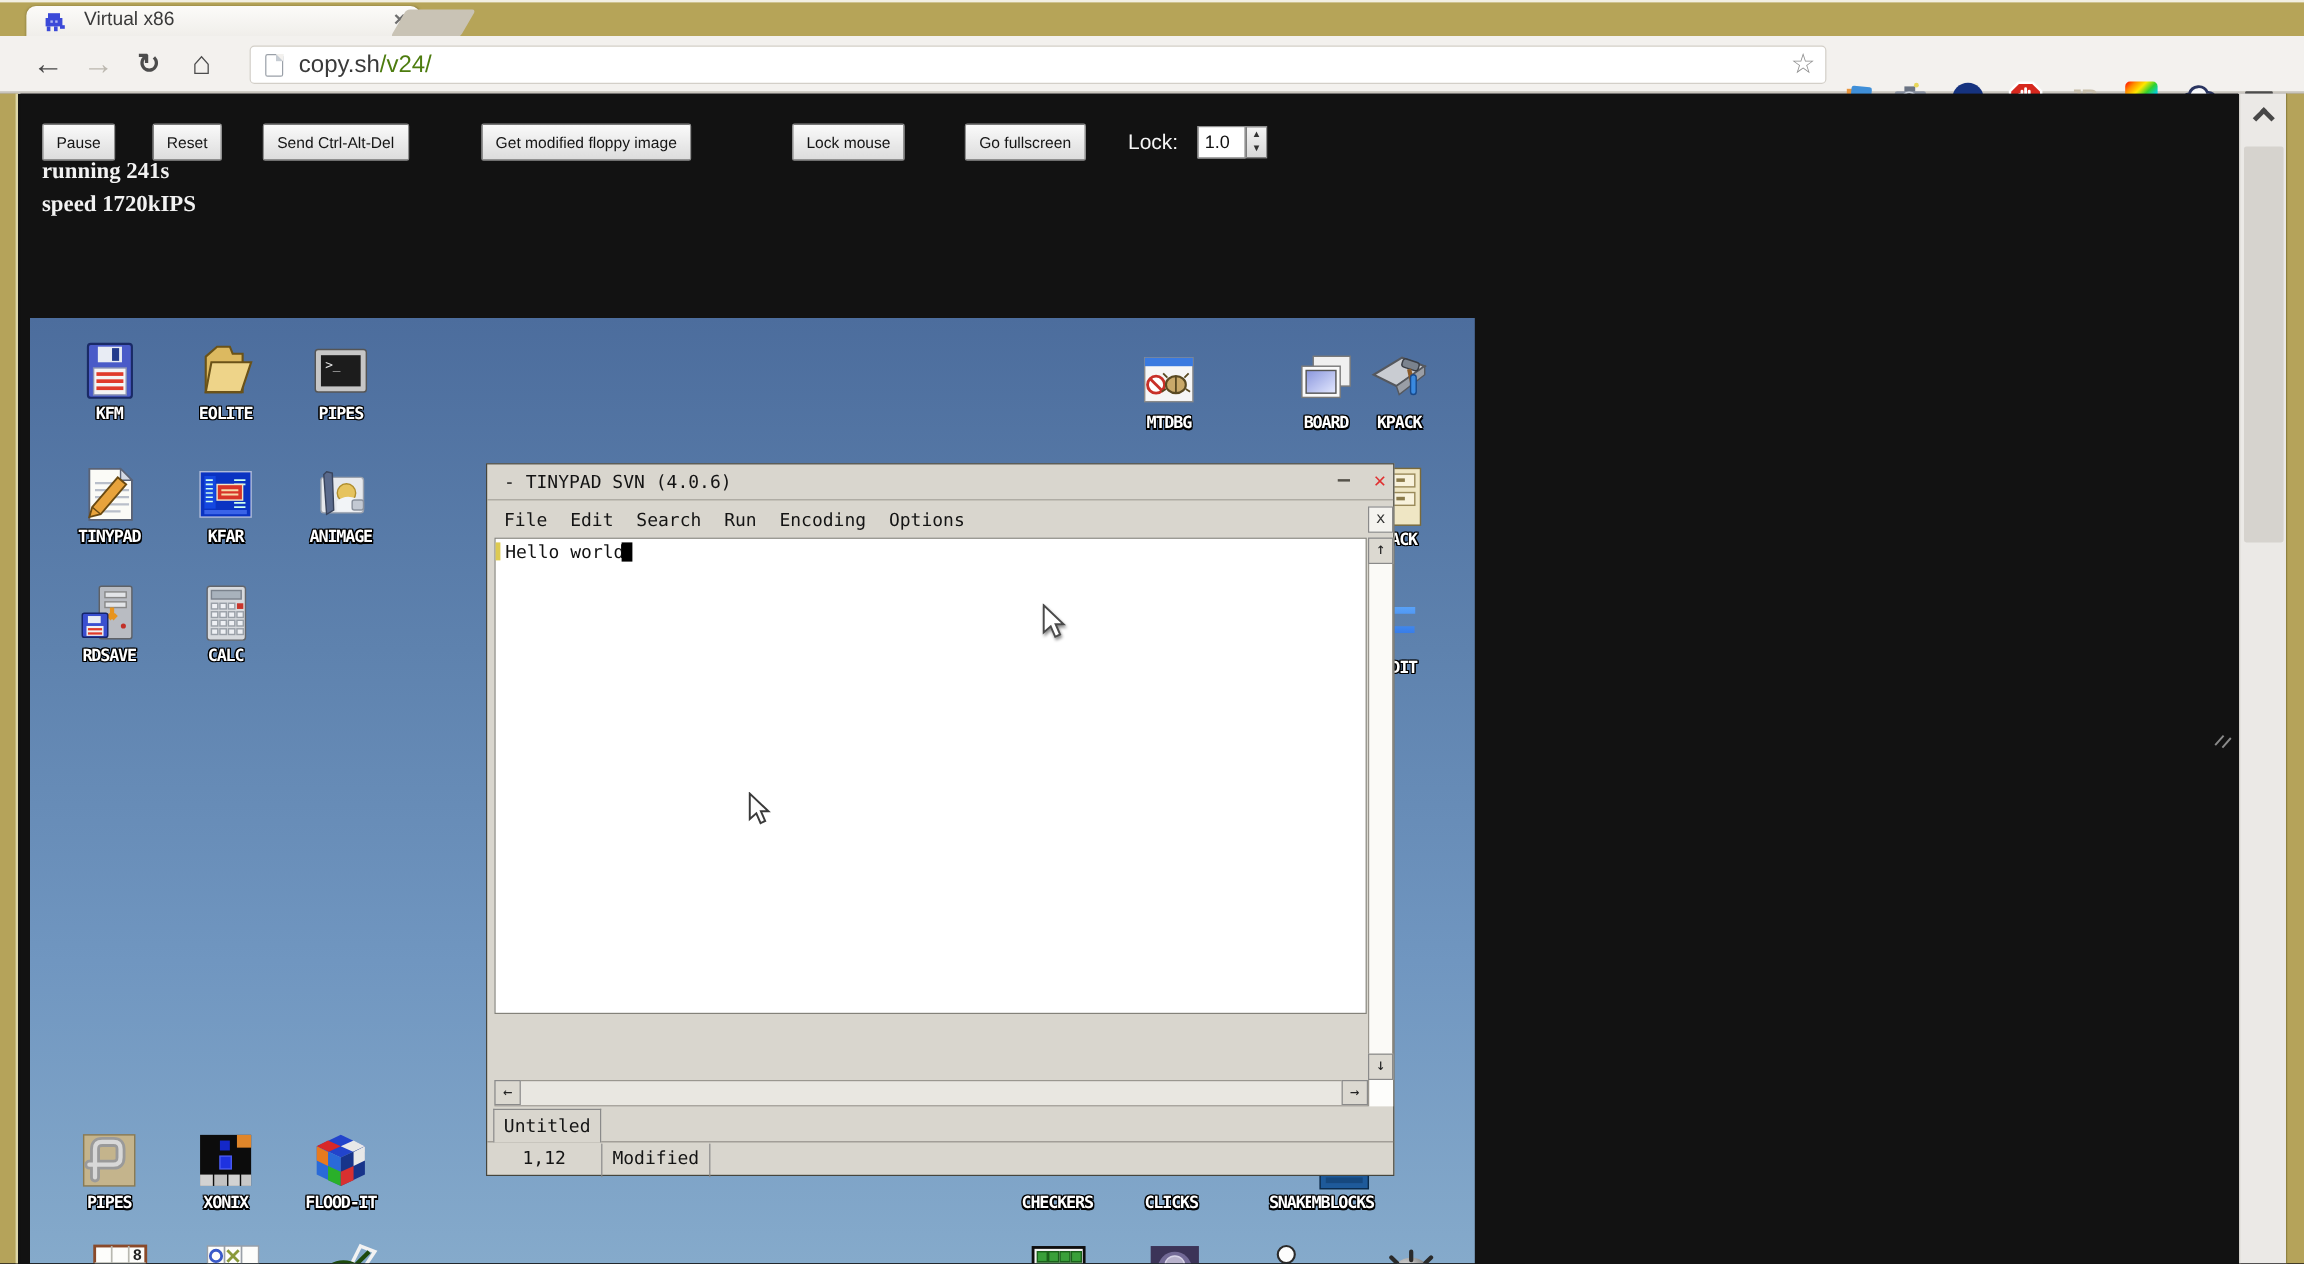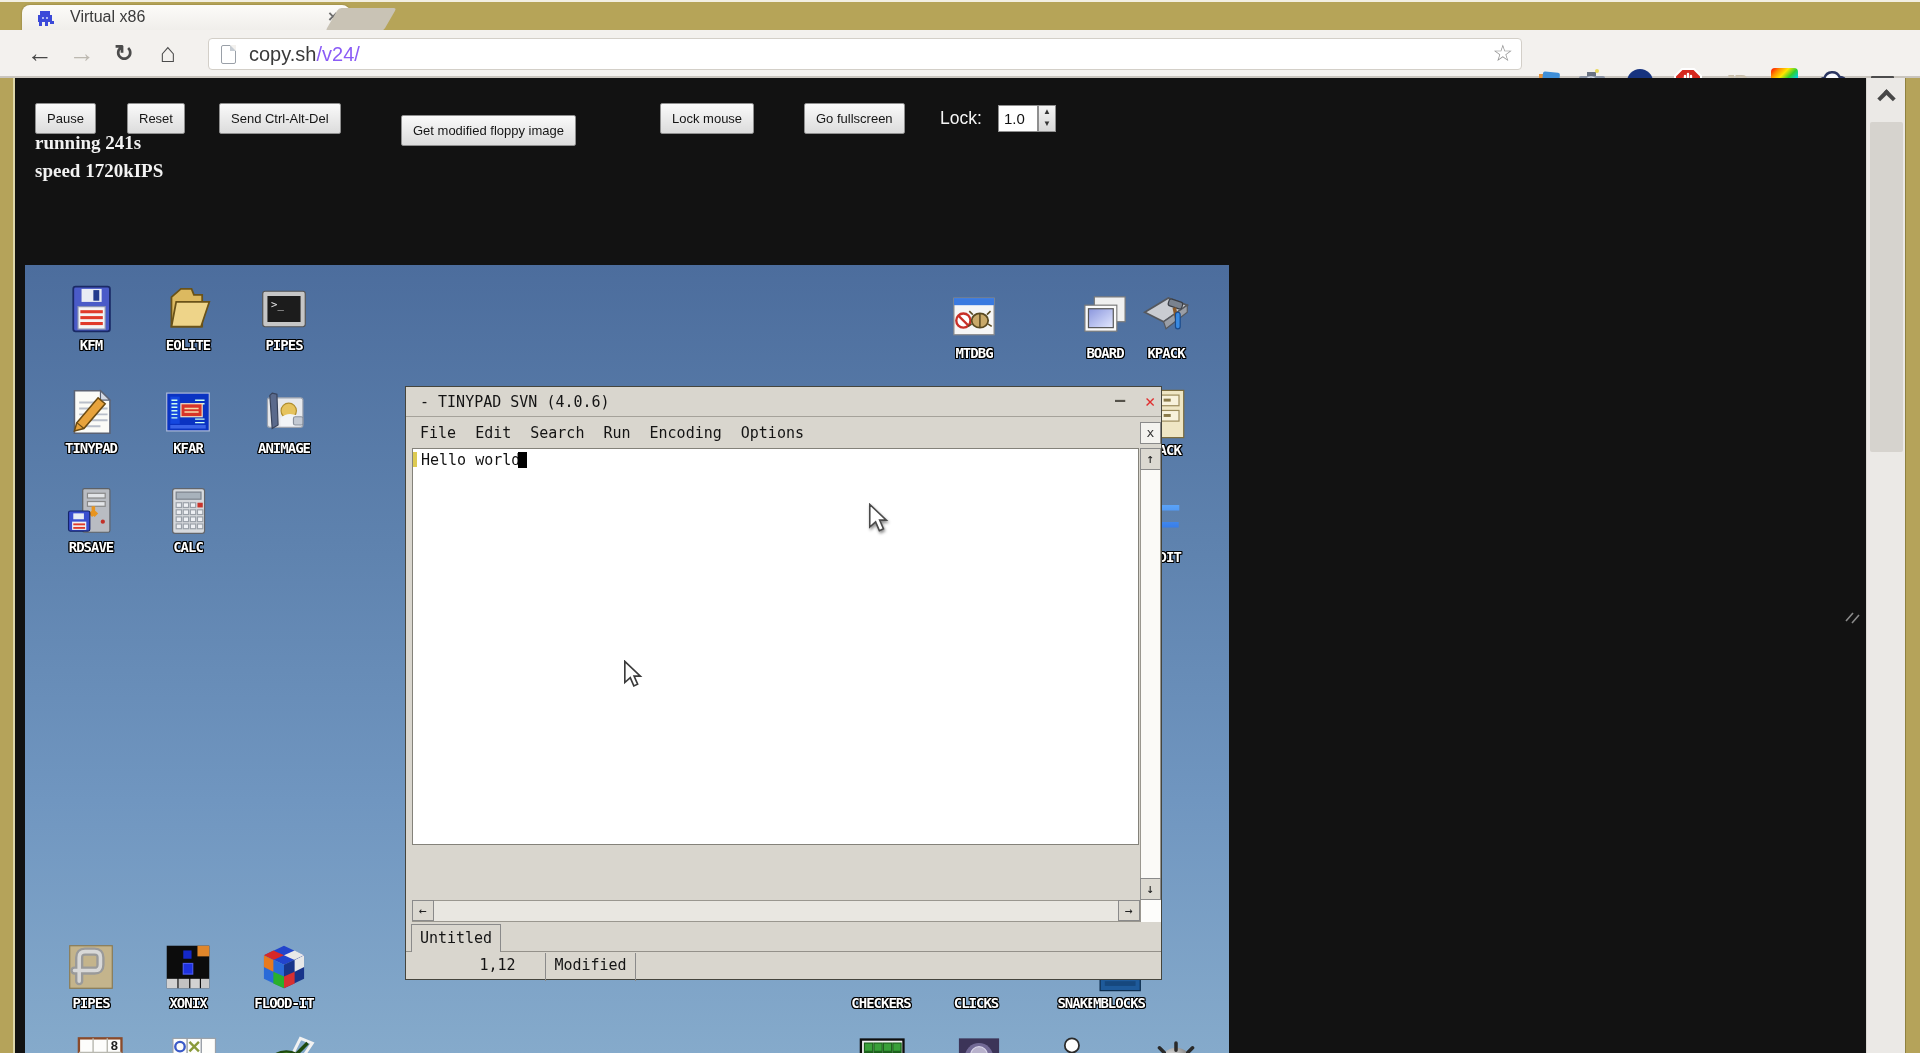--- a/index.html
+++ b/index.html
@@ -31,21 +31,21 @@
     background:#f3f1ee; border-bottom:2px solid #c9c5be; }
   .navbtn { position:absolute; top:4px; width:36px; height:38px; text-align:center;
     line-height:38px; font-size:26px; color:#4c4c4c; font-weight:bold; }
   .urlbar { position:absolute; left:208px; top:8px; width:1314px; height:32px;
     background:#fff; border:1px solid #d3cfc8; border-radius:4px; }
   .pageicon { position:absolute; left:12px; top:6px; width:15px; height:19px;
     background:#fff; border:1px solid #9aa0a8; border-radius:2px; }
   .pageicon:after { content:""; position:absolute; right:-1px; top:-1px;
     border-style:solid; border-width:0 6px 6px 0; border-color:#f3f1ee #f3f1ee #c6ccd3 #c6ccd3; }
   .urltext { position:absolute; left:40px; top:0; line-height:30px; font-size:20px; }
-  .urlhost { color:#3a3a3a; } .urlpath { color:#8b5cf6; }
+  .urlhost { color:#3a3a3a; } .urlpath { color:#4d7c0f; }
   .star { position:absolute; right:8px; top:1px; font-size:23px; color:#8e8e8e; }
   .ext { position:absolute; top:36px; width:32px; height:32px; text-align:center; }
   .jb-text { font-size:20px; font-weight:bold; color:#c9c0ad; line-height:32px; letter-spacing:-1px; }
   .czilla { width:27px; height:27px; margin:2px auto; border-radius:4px;
     background:linear-gradient(135deg,#f00,#ff8a00,#ffe600,#2fd12f,#00cfe8,#2a48ff,#c400d8); }
   .menu-ic { padding-top:7px; }
   .menu-ic div { width:23px; height:4px; background:#4c4c4c; margin:3px auto; border-radius:1px; }
 
   
   .page { position:absolute; left:17px; top:78px; width:1848px; height:975px;
@@ -207,21 +207,21 @@
       <div></div>
         <div></div>
         <div></div>
     </div>
   </div>
 
   <div class="page">
     <button class="vbtn" style="left:18px;">Pause</button>
     <button class="vbtn" style="left:110px;">Reset</button>
     <button class="vbtn" style="left:202px;">Send Ctrl-Alt-Del</button>
-    <button class="vbtn" style="left:384px;margin-top:12px;">Get modified floppy image</button>
+    <button class="vbtn" style="left:384px;">Get modified floppy image</button>
     <button class="vbtn" style="left:643px;">Lock mouse</button>
     <button class="vbtn" style="left:787px;">Go fullscreen</button>
     <span class="scale-lbl">Lock:</span>
     <input class="scale-input" value="1.0" style="">
     <div class="spinner">
       <div>▲</div>
       <div>▼</div>
     </div>
     <div class="stat" style="top:54px;">running 241s</div>
     <div class="stat" style="top:82px;">speed 1720kIPS</div>
@@ -584,21 +584,21 @@
         <div class="tp-hscroll">
           <div class="sbtn" style="left:-1px;top:-1px;width:22px;height:21px;">←</div>
           <div class="sbtn" style="right:-1px;top:-1px;width:22px;height:21px;">→</div>
         </div>
         <div class="tp-corner"></div>
 
         <div class="tp-tabrow">
           <div class="tp-doc-tab">Untitled</div>
         </div>
         <div class="tp-status">
-          <div class="tp-cell" style="width:96px;margin-left:44px;">1,12</div>
+          <div class="tp-cell" style="width:96px;">1,12</div>
           <div class="tp-cell" style="width:90px;">Modified</div>
         </div>
       </div>
 
       <div class="cursor" style="left:598px;top:395px;z-index:30;">
         <svg width="20" height="30" viewBox="0 0 14 22">
           <path d="M1 1 L1 16.5 L5 13 L7.6 19 L10.4 17.7 L7.8 11.8 L12.4 11.8 Z" fill="#fdfdfd" stroke="#3a3a3a" stroke-width="1.2"></path>
         </svg>
       </div>
       <div class="cursor" style="left:843px;top:238px;z-index:30;filter:drop-shadow(1.5px 2px 1.5px rgba(0,0,0,0.45));">

